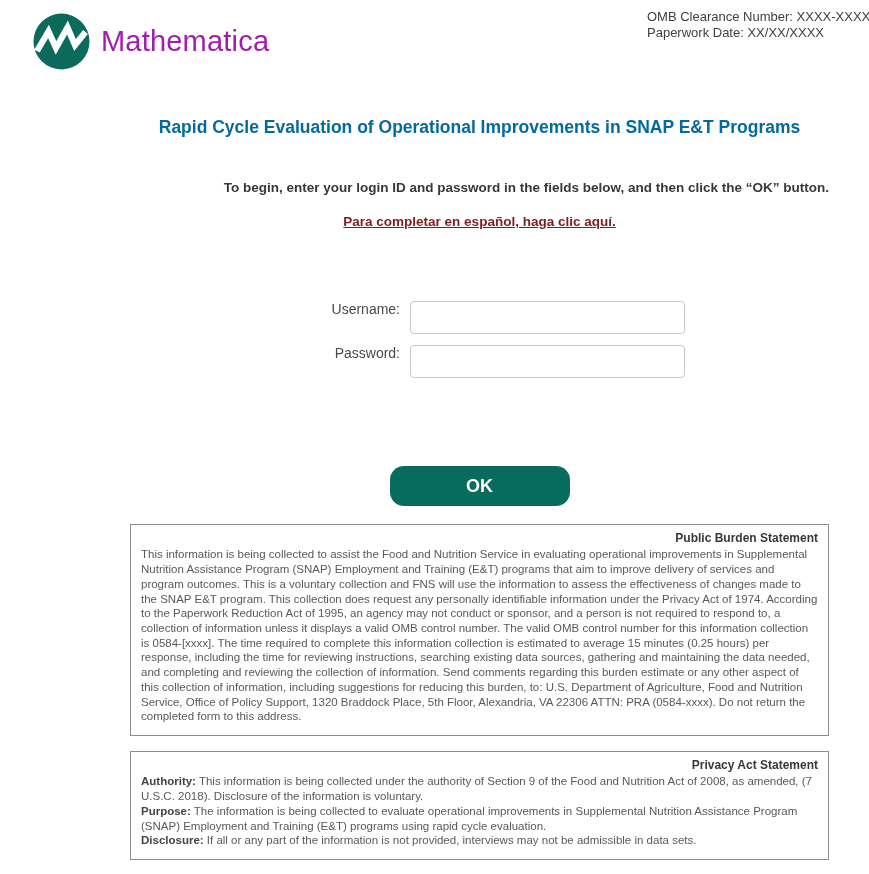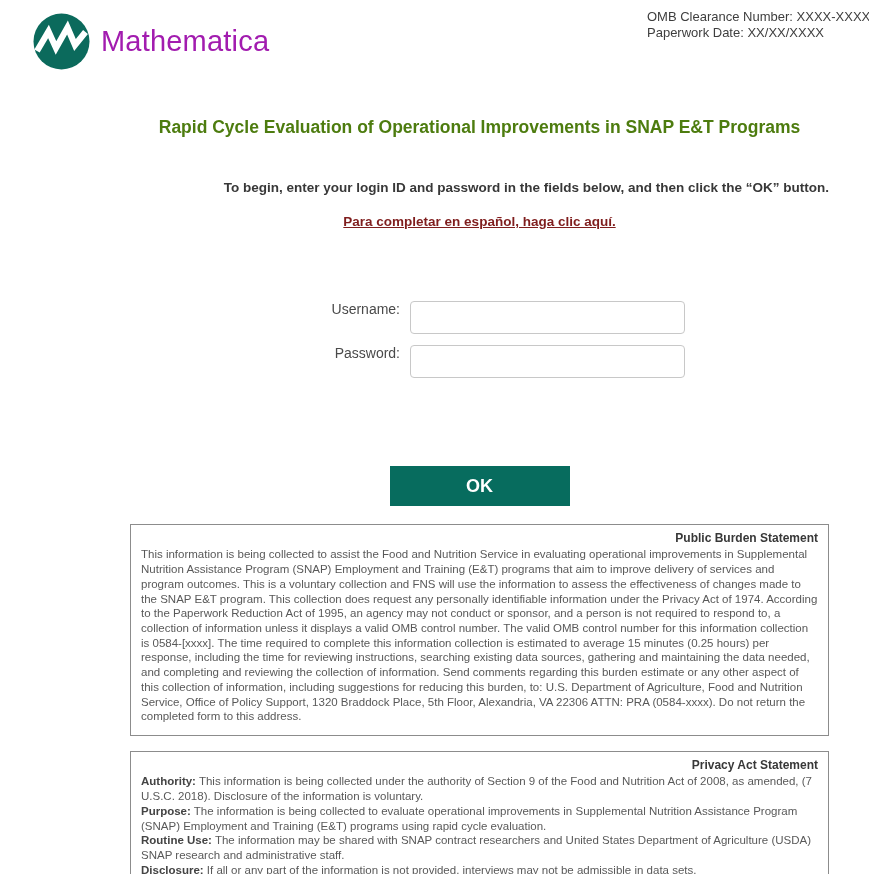--- a/index.html
+++ b/index.html
@@ -26,21 +26,21 @@
     font-size: 13px; line-height: 16px; color: #3E3E3E;
     white-space: nowrap;
   }
   
   .content {
     position: absolute; left: 130px; top: 0; width: 699px;
   }
   .page-title {
     margin-top: 117px;
     text-align: center;
-    font-size: 17.5px; font-weight: 700; color: #4d7c0f;
+    font-size: 17.5px; font-weight: 700; color: #0369a1;
   }
   .instruction {
     margin-top: 42px;
     text-align: right;
     font-size: 13.5px; font-weight: 700; color: #383838;
   }
   .spanish-link-wrap { margin-top: 17px; text-align: center; }
   .spanish-link {
     font-size: 13.5px; font-weight: 700;
     color: #7f1d1d; text-decoration: underline; cursor: pointer;
@@ -59,21 +59,21 @@
     width: 275px; height: 33px;
     border: 1px solid #C8C8C8; border-radius: 4px;
     font-family: "Liberation Sans", sans-serif;
     font-size: 14px; padding: 0 8px; color: #333;
     outline: none; background: #fff;
   }
   .ok-wrap { margin-top: 88px; text-align: center; }
   .ok-button {
     width: 180px; height: 40px;
     background: #076C5E; color: #ffffff;
-    border: none; border-radius: 0;
+    border: none; border-radius: 14px;
     font-family: "Liberation Sans", sans-serif;
     font-size: 18px; font-weight: 700;
     cursor: pointer;
   }
   
   .statement-box {
     border: 1px solid #8C8C8C;
     background: #fff;
     padding: 6px 10px 11px 10px;
     font-size: 11.5px; line-height: 1.28; color: #595959;
@@ -134,20 +134,17 @@
 
   <div class="statement-box box-privacy">
     <div class="statement-title">Privacy Act Statement</div>
     <div class="privacy-item">
       <span class="stmt-label">Authority:</span><span> This information is being collected under the authority of Section 9 of the Food and Nutrition Act of 2008, as amended, (7 U.S.C. 2018). Disclosure of the information is voluntary.</span>
     </div>
     <div class="privacy-item">
       <span class="stmt-label">Purpose:</span><span> The information is being collected to evaluate operational improvements in Supplemental Nutrition Assistance Program (SNAP) Employment and Training (E&amp;T) programs using rapid cycle evaluation.</span>
     </div>
     <div class="privacy-item">
-      <span class="stmt-label">Routine Use:</span><span> The information may be shared with SNAP contract researchers and United States Department of Agriculture (USDA) SNAP research and administrative staff.</span>
-    </div>
-    <div class="privacy-item">
       <span class="stmt-label">Disclosure:</span><span> If all or any part of the information is not provided, interviews may not be admissible in data sets.</span>
     </div>
   </div>
 
 </div>
 
 </body></html>

